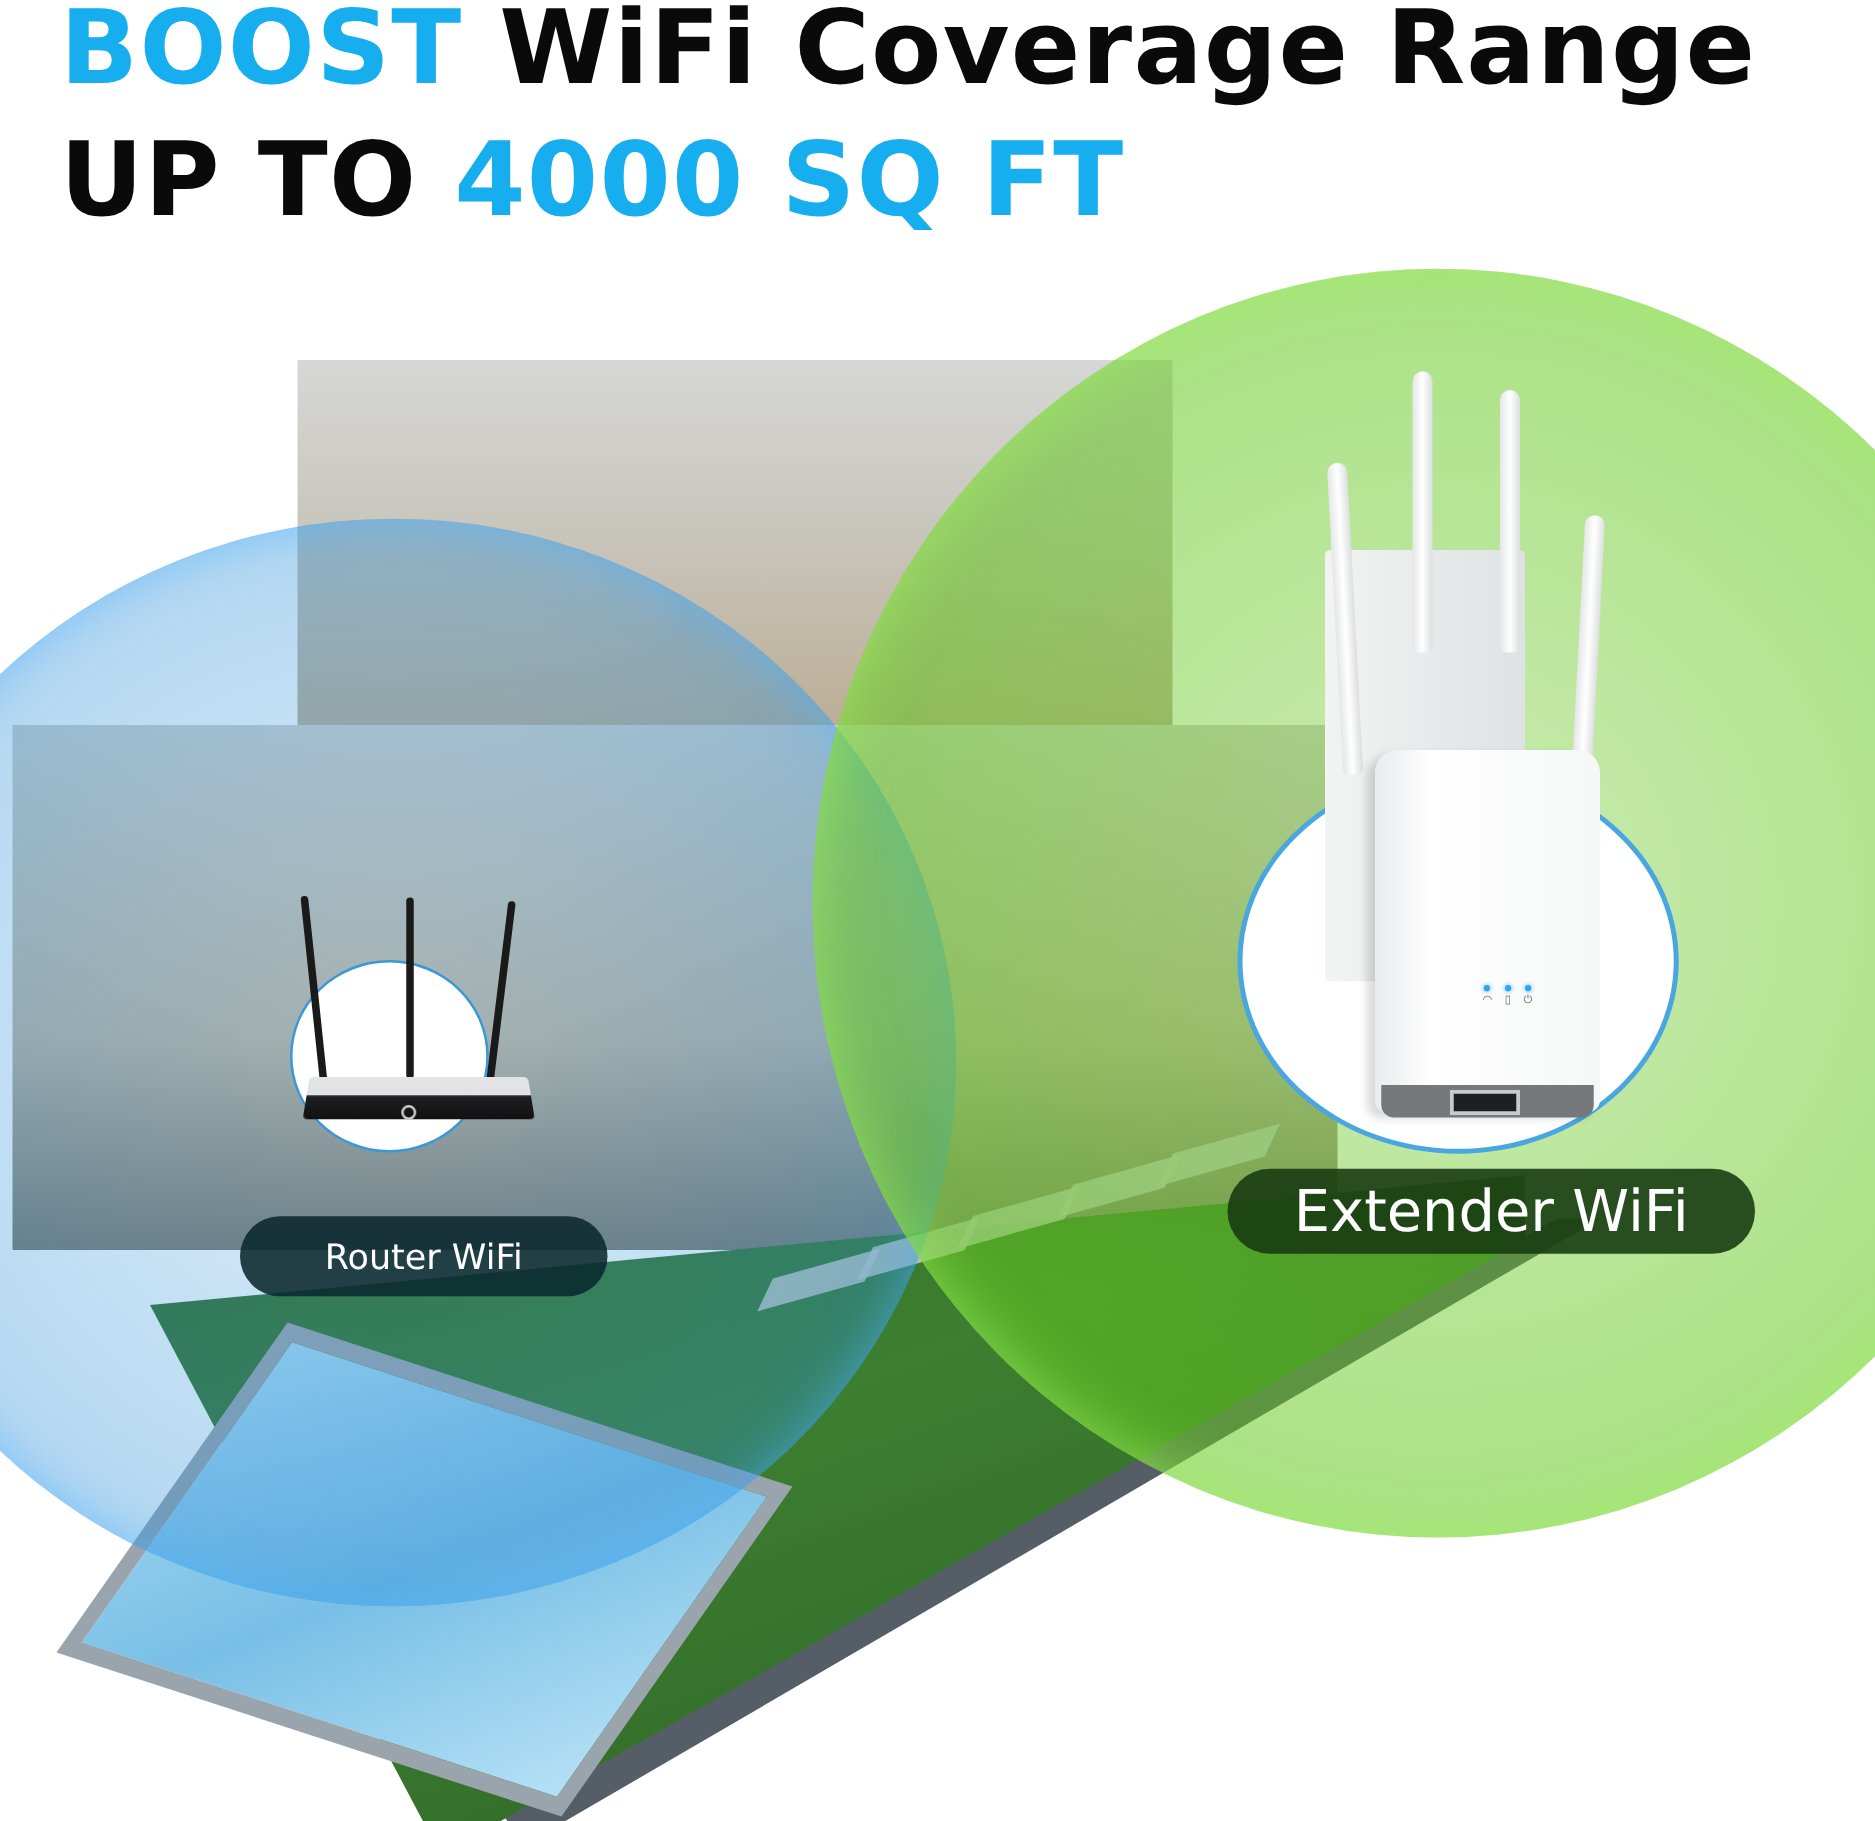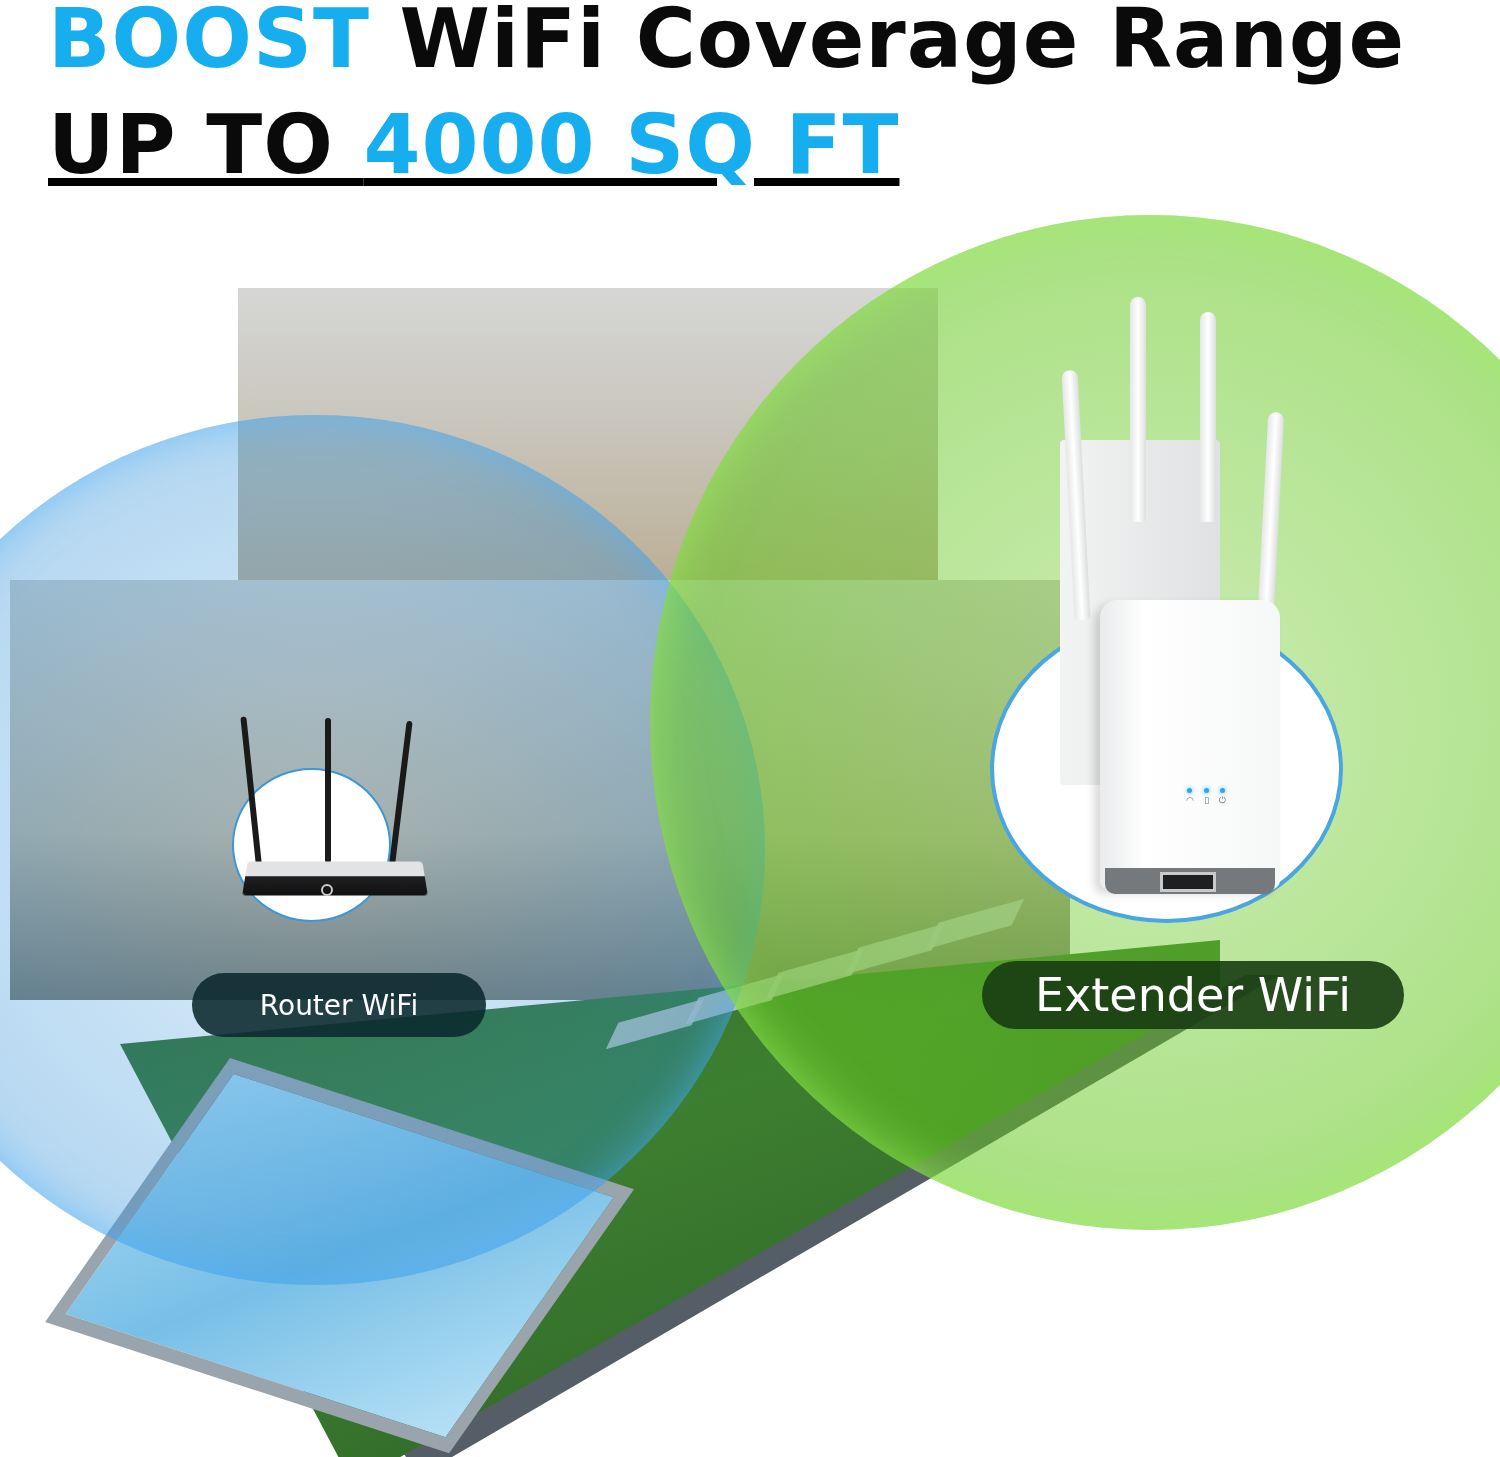--- a/index.html
+++ b/index.html
@@ -1,21 +1,21 @@
 <!DOCTYPE html>
 <html><head>
 <meta charset="utf-8">
 <style>
   html, body { margin:0; padding:0; background:#ffffff; }
   body { width:1500px; height:1457px; position:relative; overflow:hidden; font-family:"DejaVu Sans", sans-serif; }
 
   .headline { position:absolute; left:48px; top:0; font-family:"DejaVu Sans", sans-serif; font-weight:bold; letter-spacing:1px; }
   .headline .line { display:block; font-size:82px; line-height:90px; white-space:nowrap; }
   .headline .line1 { position:absolute; top:-6px; left:0; }
-  .headline .line2 { position:absolute; top:100px; left:0;text-decoration:underline; }
+  .headline .line2 { position:absolute; top:100px; left:0; }
   .accent { color:#17aef0; }
   .dark { color:#0a0a0a; }
 
   
   .scene { position:absolute; left:0; top:200px; width:1500px; height:1257px; }
 
   
   .house-upper { position:absolute; left:238px; top:88px; width:700px; height:330px;
     background:linear-gradient(180deg,#d6d7d5 0%,#c9c6bd 40%,#b9a98c 100%); transform:skewY(0deg); }
   .house-lower { position:absolute; left:10px; top:380px; width:1060px; height:420px;
@@ -59,21 +59,21 @@
   .ext-antenna { position:absolute; width:16px; background:linear-gradient(90deg,#e5e6e7,#ffffff,#dcdede); border-radius:8px 8px 4px 4px; }
   .ext-base { position:absolute; left:1105px; top:668px; width:170px; height:26px; background:#76797c; border-radius:0 0 10px 10px; }
   .eth-port { position:absolute; left:1160px; top:672px; width:50px; height:14px; background:#1e1f20; border:3px solid #c7c9cb; }
   .ext-led-group { position:absolute; left:1186px; top:588px; display:flex; gap:10px; }
   .ext-led { display:flex; flex-direction:column; align-items:center; gap:2px; font-size:9px; color:#6b6f72; }
   .ext-led .dot { width:5px; height:5px; border-radius:50%; background:#2fa4ef; box-shadow:0 0 4px #4bb6ff; }
 
   
   .pill { position:absolute; border-radius:40px; color:#ffffff; font-family:"DejaVu Sans", sans-serif; display:flex; align-items:center; justify-content:center; white-space:nowrap; }
   .pill-router { left:192px; top:773px; width:294px; height:64px; background:rgba(10,40,45,0.88); font-size:28px; }
-  .pill-extender { left:982px; top:735px; width:422px; height:68px; background:rgba(24,60,18,0.9); font-size:46px;margin-top:26px; }
+  .pill-extender { left:982px; top:735px; width:422px; height:68px; background:rgba(24,60,18,0.9); font-size:46px; }
 </style>
 </head>
 <body>
 
 <div class="headline">
   <span class="line line1">
     <span class="accent">BOOST</span><span class="dark"> WiFi Coverage Range</span>
   </span>
   <span class="line line2">
     <span class="dark">UP TO </span><span class="accent">4000 SQ FT</span>

